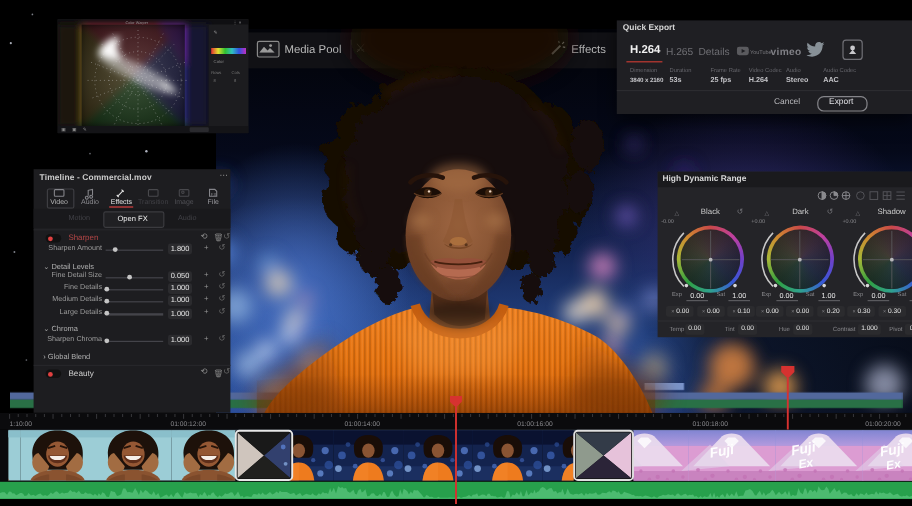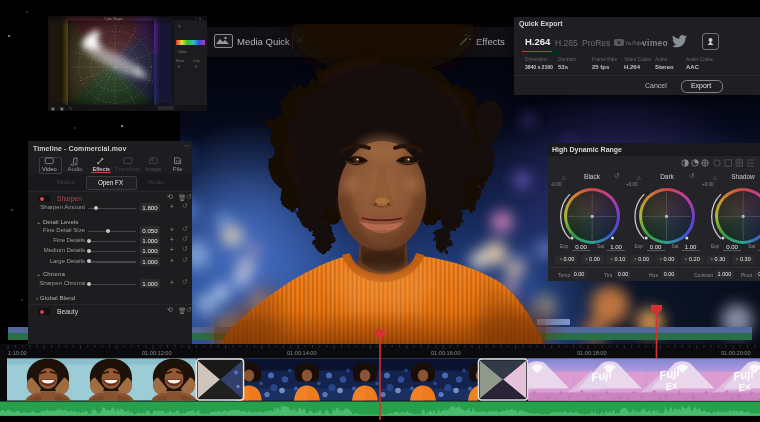--- a/index.html
+++ b/index.html
@@ -82,21 +82,21 @@
 </g>
 </svg>
 </div>
 
 <div class="abs" id="toolbar" style="left:204px;top:27px;width:556px;height:30px;background:#121216;opacity:0.96;"></div>
 <div class="abs" style="left:214px;top:34px;width:17px;height:12px;border:1px solid #8a8a8a;border-radius:2px;background:#1c1c20;"></div>
 <svg class="abs" style="left:216px;top:36px;" width="13" height="8">
       <path d="M0,8 L4,3 L7,6 L9,4 L13,8 Z" fill="#9a9a9a"></path>
       <circle cx="9.5" cy="2" r="1.2" fill="#9a9a9a"></circle>
     </svg>
-<div class="abs" style="left:237px;top:36px;font-size:9.5px;color:#b9b9b9;">Media Quick</div>
+<div class="abs" style="left:237px;top:36px;font-size:9.5px;color:#b9b9b9;">Media Pool</div>
 <div class="abs" style="left:292px;top:33px;width:1px;height:16px;background:#2e2e33;"></div>
 <div class="abs" style="left:296px;top:34px;font-size:10px;color:#555;">⚔</div>
 <svg class="abs" style="left:458px;top:33px;" width="14" height="14">
       <path d="M2,12 L9,5" stroke="#c0c0c0" stroke-width="1.6"></path>
       <path d="M10.5,3.5 l1.5,-1.5 M11,6 l2,0.5 M8,3 l-0.5,-2" stroke="#b0b0b0" stroke-width="1"></path>
     </svg>
 <div class="abs" style="left:476px;top:36px;font-size:9.5px;color:#b9b9b9;">Effects</div>
 
 <div class="abs" style="left:8px;top:326.5px;width:744px;height:6.5px;background:#52689c;"></div>
 <div class="abs" style="left:8px;top:333px;width:744px;height:7px;background:#297046;"></div>
@@ -404,21 +404,21 @@
   <div class="abs" style="left:139px;top:165px;font-size:7px;color:#888;">⟲</div>
   <div class="abs" style="left:150px;top:165.5px;font-size:6.5px;color:#888;">🗑</div>
   <div class="abs" style="left:158px;top:165px;font-size:7px;color:#666;">↺</div>
 </div>
 
 <div class="abs" id="qexport" style="left:514px;top:17px;width:246px;height:78px;background:#1f1f23;box-shadow:0 4px 14px rgba(0,0,0,0.6);">
   <div class="abs" style="left:5px;top:3px;font-size:7px;font-weight:bold;color:#d6d6d6;">Quick Export</div>
   <div class="abs" style="left:11px;top:19px;font-size:9.5px;font-weight:bold;color:#f0f0f0;">H.264</div>
   <div class="abs" style="left:8px;top:33.5px;width:30px;height:1.6px;background:#c23a32;"></div>
   <div class="abs" style="left:41px;top:20.5px;font-size:8.5px;color:#6f6f74;">H.265</div>
-  <div class="abs" style="left:68px;top:20.5px;font-size:8.5px;color:#6f6f74;">ProRes</div>
+  <div class="abs" style="left:68px;top:20.5px;font-size:8.5px;color:#6f6f74;">Details</div>
   <svg class="abs" style="left:100px;top:21px;" width="30" height="9" viewBox="0 0 30 9">
     <rect x="0" y="1" width="10" height="7" rx="2" fill="#5a5a5e"></rect>
     <polygon points="4,2.8 7.2,4.5 4,6.2" fill="#1f1f23"></polygon>
     <text x="11" y="7" font-size="4.6" fill="#77777c">YouTube</text>
   </svg>
   <div class="abs" style="left:128px;top:20.5px;font-size:8.5px;font-weight:bold;color:#808086;letter-spacing:0.3px;">vimeo</div>
   <svg class="abs" style="left:158px;top:17px;" width="16" height="14" viewBox="0 0 16 14">
     <path opacity="0.85" d="M15,2.5 c-0.5,0.3-1.1,0.4-1.7,0.5 c0.6-0.4,1.1-1,1.3-1.7 c-0.6,0.4-1.2,0.6-1.9,0.8 C12.1,1.4,11.3,1,10.4,1 C8.7,1,7.3,2.4,7.3,4.1 c0,0.2,0,0.5,0.1,0.7 C4.8,4.7,2.5,3.5,1,1.6 C0.7,2.1,0.6,2.6,0.6,3.2 c0,1.1,0.5,2,1.4,2.6 C1.5,5.8,1,5.6,0.6,5.4 v0 c0,1.5,1.1,2.8,2.5,3 C2.8,8.5,2.5,8.5,2.2,8.5 c-0.2,0-0.4,0-0.6-0.1 c0.4,1.2,1.5,2.1,2.9,2.2 c-1.1,0.8-2.4,1.3-3.9,1.3 c-0.3,0-0.5,0-0.7,0 C1.3,12.7,2.9,13.2,4.7,13.2 c5.7,0,8.8-4.7,8.8-8.8 c0-0.1,0-0.3,0-0.4 C14.1,3.6,14.6,3.1,15,2.5 Z" fill="#9aa4ac"></path>
   </svg>
   <div class="abs" style="left:188px;top:16px;width:15px;height:15px;border:1px solid #707076;border-radius:3px;"></div>

